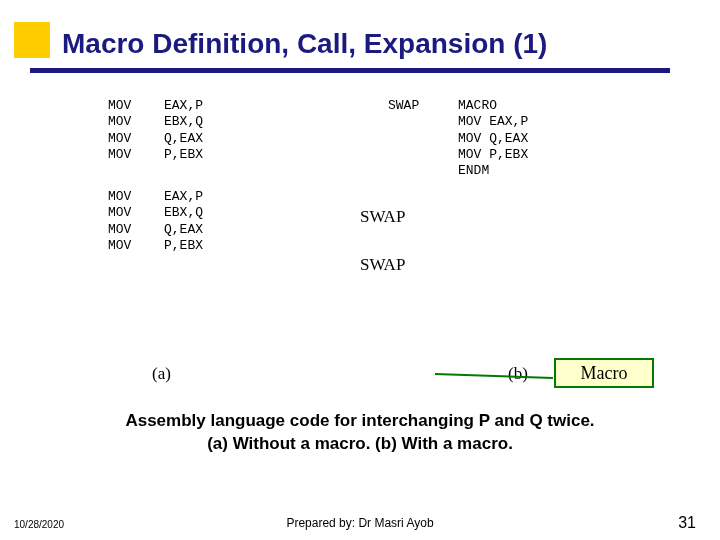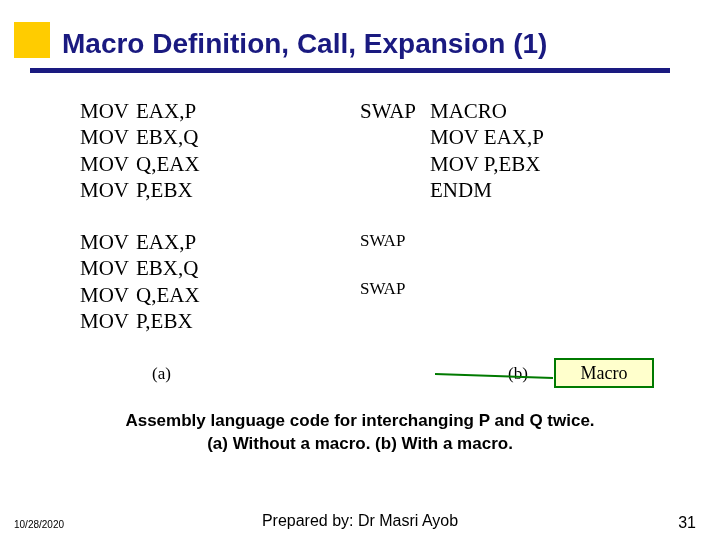--- a/index.html
+++ b/index.html
@@ -13,21 +13,21 @@
   .title { position: absolute; top: 28px; left: 62px; font-size: 28px; font-weight: bold; color: #1a1a80; text-align: center; }
 
   
   .underline { position: absolute; top: 68px; left: 30px; width: 640px; height: 5px; background: #1a1a80; }
 
   
   .codearea { position: absolute; top: 98px; left: 0; width: 720px; height: 300px; }
 
   
   .colA { position: absolute; top: 0; left: 80px; width: 260px; }
-  .block { font-family: Liberation Serif, serif; font-size: 21px; color: #000; line-height: 1.25; margin-bottom: 26px; }
+  .block { font-family: Liberation Mono, monospace; font-size: 13px; color: #000; line-height: 1.25; margin-bottom: 26px; margin-left: 28px; }
   .block .row { display: flex; }
   .block .op  { width: 56px; }
   .block .arg { }
 
   .labA { position: absolute; top: 266px; left: 152px; font-family: "Times New Roman", Times, serif; font-size: 17px; }
 
   
   .colB { position: absolute; top: 0; left: 360px; width: 300px; }
   .colB .row { display: flex; }
   .colB .lab { width: 70px; }
@@ -38,21 +38,21 @@
 
   
   .callout { position: absolute; top: 260px; left: 554px; width: 100px; height: 30px; border: 2px solid #007a00; background: #ffffcc; display: flex; align-items: center; justify-content: center; font-family: "Times New Roman", Times, serif; font-size: 18px; }
   .callout-line { position: absolute; top: 268px; left: 435px; width: 130px; height: 20px; pointer-events: none; }
 
   
   .caption { position: absolute; top: 410px; left: 0; width: 720px; text-align: center; font-weight: bold; font-size: 17px; line-height: 1.35; }
 
   
   .footer-date { position: absolute; bottom: 10px; left: 14px; font-size: 10px; }
-  .footer-mid  { position: absolute; bottom: 10px; left: 0; width: 720px; text-align: center; font-size: 16px; }
+  .footer-mid  { position: absolute; bottom: 10px; left: 0; width: 720px; text-align: center; font-size: 12px; }
   .footer-num  { position: absolute; bottom: 8px; right: 24px; font-size: 16px; }
 </style>
 </head>
 <body>
 
 <div class="slide">
 
   <div class="deco-square"></div>
 
   <div class="title">Macro Definition, Call, Expansion (1)</div>
@@ -109,20 +109,21 @@
           </div>
         <div class="row">
             <span class="lab"></span>
             <span class="arg">MOV EAX,P</span>
           </div>
         <div class="row">
             <span class="lab"></span>
           </div>
         <div class="row">
             <span class="lab"></span>
+            <span class="arg">MOV Q,EAX</span>
           </div>
         <div class="row">
             <span class="lab"></span>
             <span class="arg">MOV P,EBX</span>
           </div>
         <div class="row">
             <span class="lab"></span>
             <span class="arg">ENDM</span>
           </div>
       </div>

